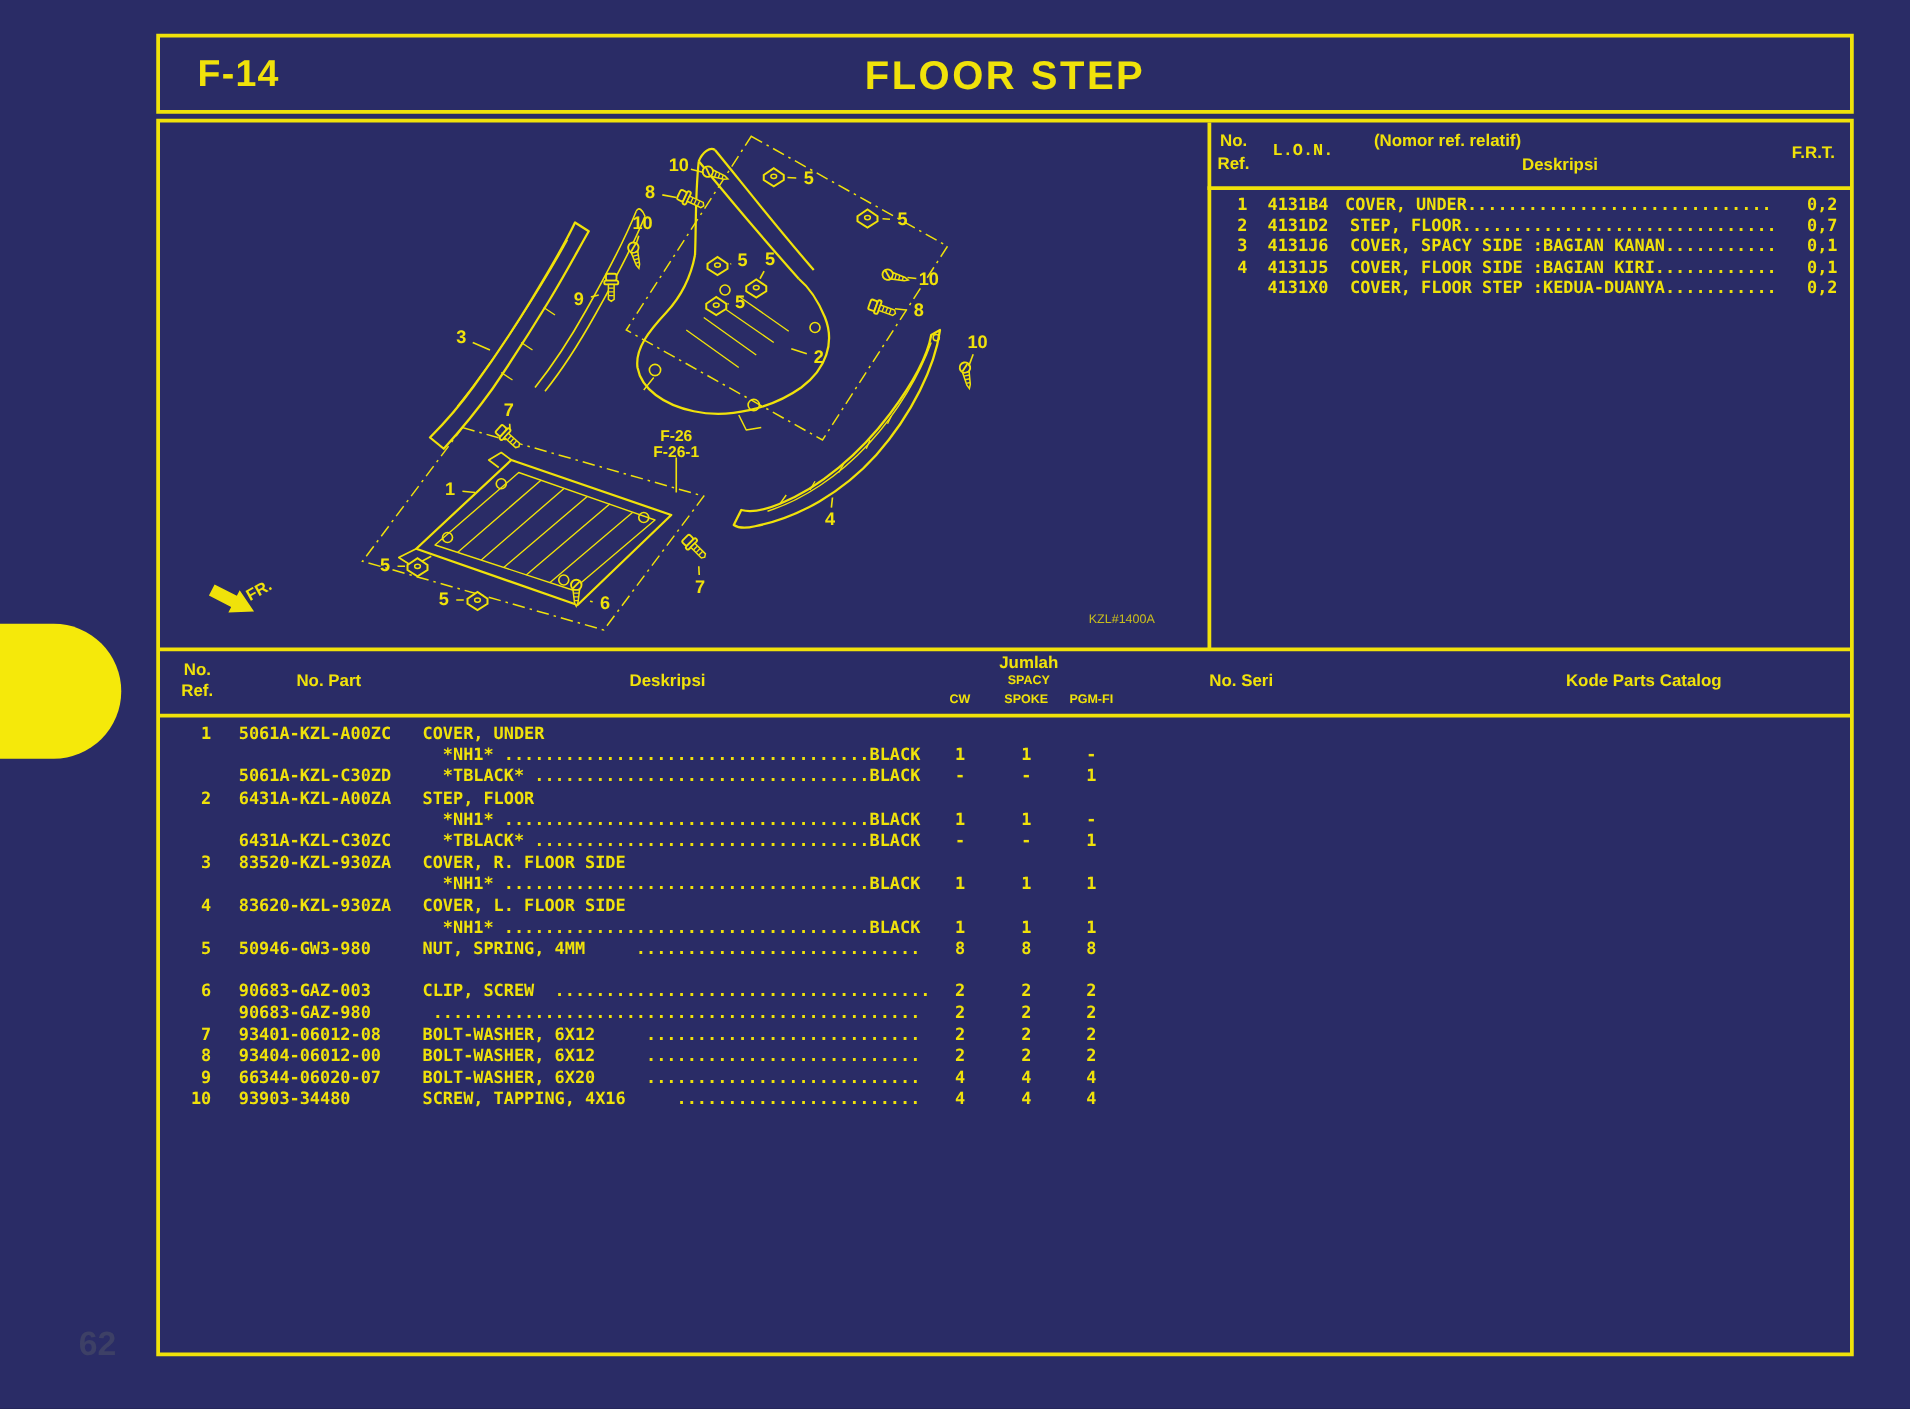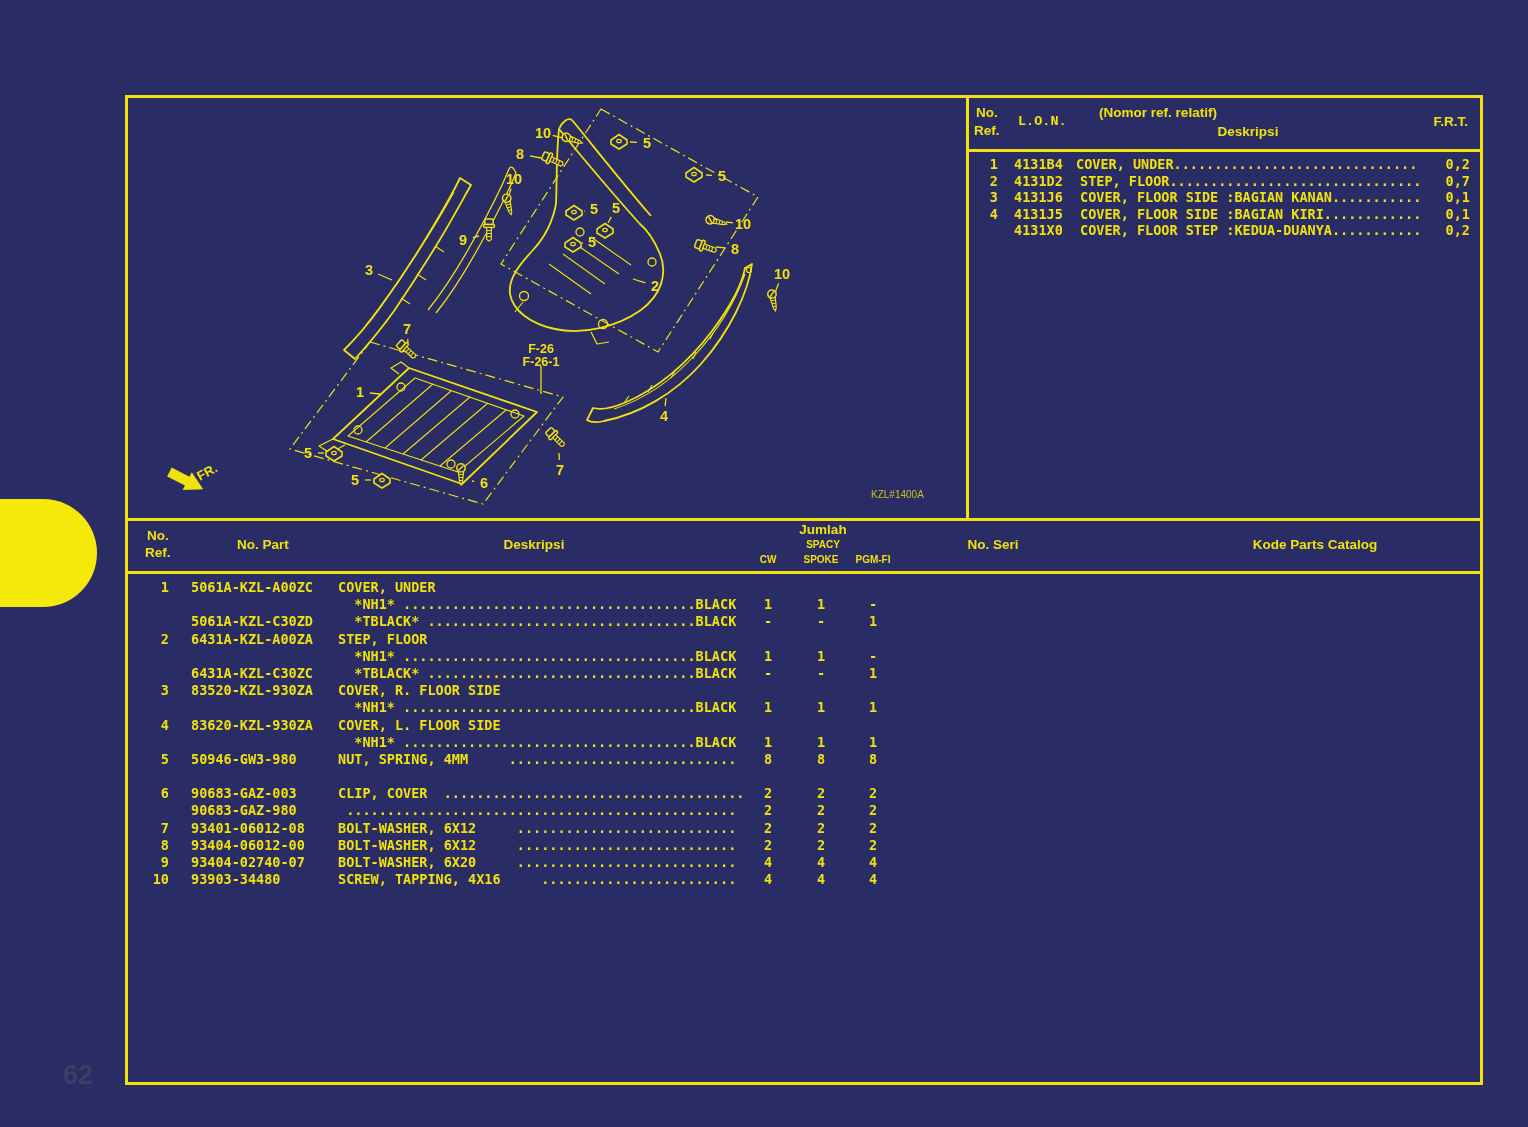--- a/index.html
+++ b/index.html
@@ -28,20 +28,24 @@
 </style>
 </head>
 <body>
 
 <div class="page">
 
   <div class="tab-left"></div>
 
   <div class="pagenum">62</div>
 
+  <div class="box" style="left:125px;top:27px;width:1358px;height:64px;">
+    <div class="t sans-b hdr-code" style="left:30px;top:13px;">F-14</div>
+    <div class="t sans-b hdr-title" style="left:0;right:0;top:12px;text-align:center;">FLOOR STEP</div>
+  </div>
 
   <div class="box" style="left:125px;top:95px;width:1358px;height:990px;">
 
     <div class="vline" style="left:838px;top:0;height:422px;"></div>
     <div class="hline" style="left:0;top:420px;width:1352px;"></div>
     <div class="hline" style="left:0;top:473px;width:1352px;height:2.5px;"></div>
     <div class="hline" style="left:838px;top:51px;width:514px;height:2.5px;"></div>
 
     <svg id="diagram" style="position:absolute;left:3px;top:2px;" width="834" height="417" viewBox="128 98 834 417">
       <defs>
@@ -202,21 +206,21 @@
           </div>
           <div class="rrow">
             <span style="left:848px;width:22px;text-align:right;">2</span>
             <span style="left:886px;">4131D2</span>
             <span style="left:952px;">STEP, FLOOR...............................</span>
             <span style="left:1310px;width:32px;text-align:right;">0,7</span>
           </div>
           <div class="rrow">
             <span style="left:848px;width:22px;text-align:right;">3</span>
             <span style="left:886px;">4131J6</span>
-            <span style="left:952px;">COVER, FLOOR SIDE :BAGIAN KANAN...........</span>
+            <span style="left:952px;">COVER, SPACY SIDE :BAGIAN KANAN...........</span>
             <span style="left:1310px;width:32px;text-align:right;">0,1</span>
           </div>
           <div class="rrow">
             <span style="left:848px;width:22px;text-align:right;">4</span>
             <span style="left:886px;">4131J5</span>
             <span style="left:952px;">COVER, FLOOR SIDE :BAGIAN KIRI............</span>
             <span style="left:1310px;width:32px;text-align:right;">0,1</span>
           </div>
           <div class="rrow">
             <span style="left:848px;width:22px;text-align:right;"></span>
@@ -334,21 +338,21 @@
           <span style="left:11px;width:30px;text-align:right;"></span>
           <span style="left:63px;"></span>
           <span style="left:210px;"></span>
           <span style="left:618px;width:44px;text-align:center;"></span>
           <span style="left:671px;width:44px;text-align:center;"></span>
           <span style="left:723px;width:44px;text-align:center;"></span>
         </div>
         <div class="prow">
           <span style="left:11px;width:30px;text-align:right;">6</span>
           <span style="left:63px;">90683-GAZ-003</span>
-          <span style="left:210px;">CLIP, COVER  .....................................</span>
+          <span style="left:210px;">CLIP, SCREW  .....................................</span>
           <span style="left:618px;width:44px;text-align:center;">2</span>
           <span style="left:671px;width:44px;text-align:center;">2</span>
           <span style="left:723px;width:44px;text-align:center;">2</span>
         </div>
         <div class="prow">
           <span style="left:11px;width:30px;text-align:right;"></span>
           <span style="left:63px;">90683-GAZ-980</span>
           <span style="left:210px;"> ................................................</span>
           <span style="left:618px;width:44px;text-align:center;">2</span>
           <span style="left:671px;width:44px;text-align:center;">2</span>
@@ -365,21 +369,21 @@
         <div class="prow">
           <span style="left:11px;width:30px;text-align:right;">8</span>
           <span style="left:63px;">93404-06012-00</span>
           <span style="left:210px;">BOLT-WASHER, 6X12     ...........................</span>
           <span style="left:618px;width:44px;text-align:center;">2</span>
           <span style="left:671px;width:44px;text-align:center;">2</span>
           <span style="left:723px;width:44px;text-align:center;">2</span>
         </div>
         <div class="prow">
           <span style="left:11px;width:30px;text-align:right;">9</span>
-          <span style="left:63px;">93404-02740-07</span>
+          <span style="left:63px;">66344-06020-07</span>
           <span style="left:210px;">BOLT-WASHER, 6X20     ...........................</span>
           <span style="left:618px;width:44px;text-align:center;">4</span>
           <span style="left:671px;width:44px;text-align:center;">4</span>
           <span style="left:723px;width:44px;text-align:center;">4</span>
         </div>
         <div class="prow">
           <span style="left:11px;width:30px;text-align:right;">10</span>
           <span style="left:63px;">93903-34480</span>
           <span style="left:210px;">SCREW, TAPPING, 4X16     ........................</span>
           <span style="left:618px;width:44px;text-align:center;">4</span>

